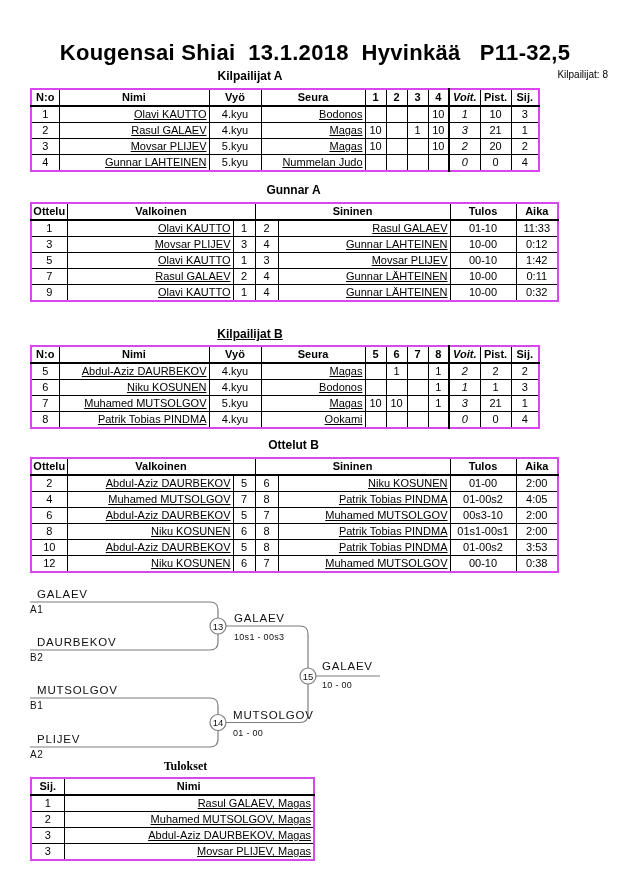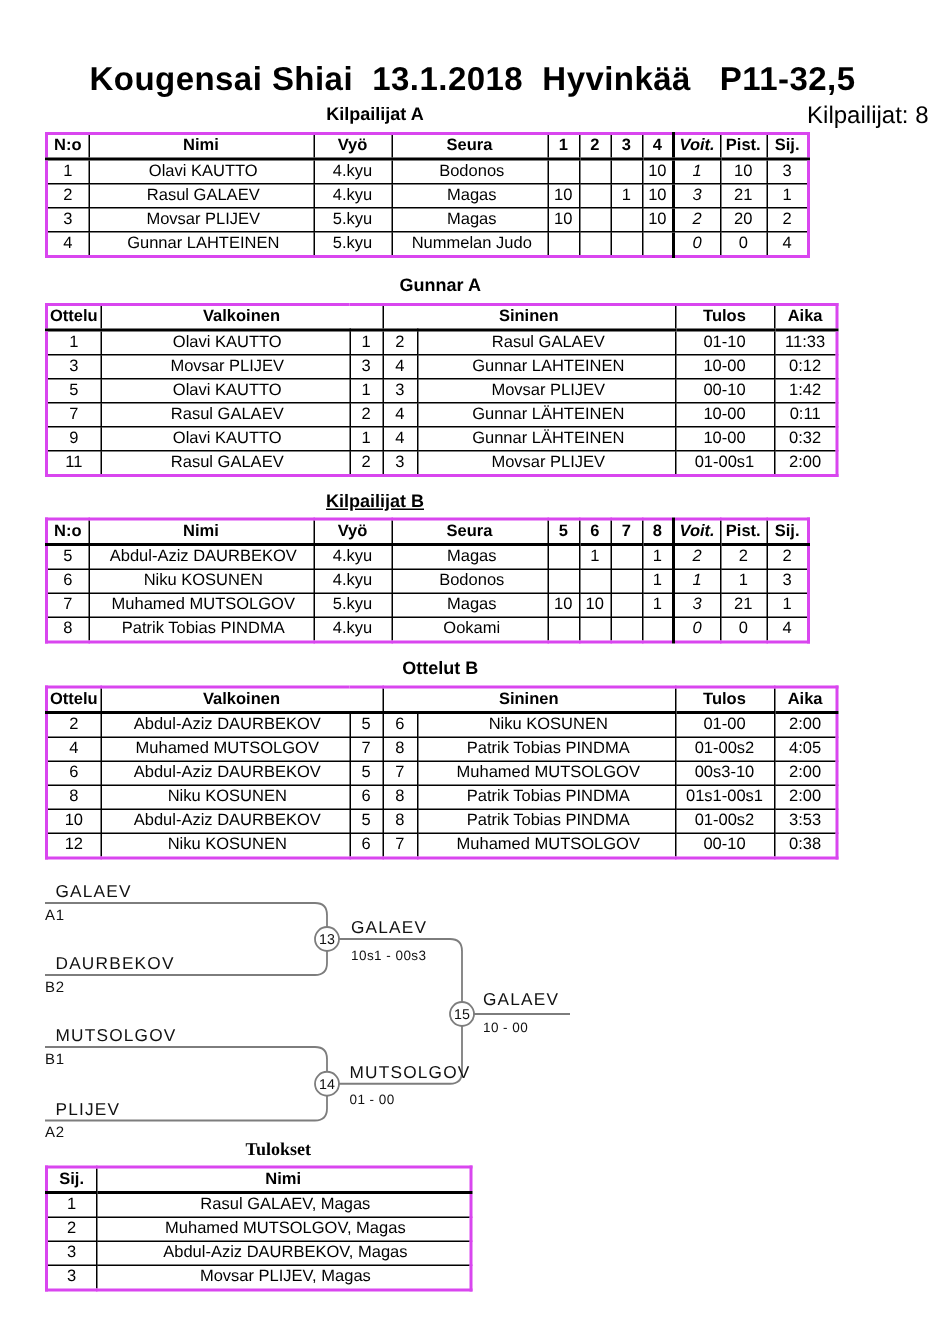--- a/index.html
+++ b/index.html
@@ -5,32 +5,32 @@
   html,body { margin:0; padding:0; background:#fff; }
   .page {
     position:relative; width:630px; height:891px; background:#fff;
     font-family:"Liberation Sans", sans-serif; color:#000; overflow:hidden;padding-left:20px;
   }
   .doc-title {
     position:absolute; top:40px; left:0; width:630px; text-align:center;
     font-size:22px; font-weight:bold; white-space:pre; letter-spacing:.3px;
   }
   .section-title { position:absolute; font-size:12px; font-weight:bold; text-align:center; }
-  .count-label { position:absolute; top:69px; right:31px; font-size:16px; }
+  .count-label { position:absolute; top:69px; right:42px; font-size:10px; }
 
   table.tbl {
     position:absolute; border-collapse:collapse; table-layout:fixed;
     font-size:11px; background:#fff; border:2px solid #d946ef;
   }
   .tbl th, .tbl td {
     border:1px solid #000; height:15px; line-height:15px;
     padding:0 2px; white-space:nowrap; overflow:hidden; text-align:center;
   }
   .tbl th { font-weight:bold; border-bottom:2px solid #000; padding:0 1px; }
-  .tbl td.l { text-align:center; padding-left:5px; }
+  .tbl td.l { text-align:right; padding-left:5px;text-decoration:underline; }
   .thickL { border-left:2px solid #000 !important;font-style:italic; }
 
   #pool-a-title   { top:69px;  left:30px; width:440px; }
   #pool-a-table   { top:88px;  left:30px; }
   #matches-a-title{ top:183px; left:30px; width:527px; }
   #matches-a-table{ top:202px; left:30px; }
   #pool-b-title   { top:327px; left:30px; width:440px;text-decoration:underline; }
   #pool-b-table   { top:345px; left:30px; }
   #matches-b-title{ top:438px; left:30px; width:527px; }
   #matches-b-table{ top:457px; left:30px; }
@@ -198,29 +198,20 @@
         <td>0:11</td>
       </tr>
       <tr>
         <td>9</td>
         <td class="l">Olavi KAUTTO</td>
         <td>1</td>
         <td>4</td>
         <td class="l">Gunnar LÄHTEINEN</td>
         <td>10-00</td>
         <td>0:32</td>
-      </tr>
-      <tr>
-        <td>11</td>
-        <td class="l">Rasul GALAEV</td>
-        <td>2</td>
-        <td>3</td>
-        <td class="l">Movsar PLIJEV</td>
-        <td>01-00s1</td>
-        <td>2:00</td>
       </tr>
     </tbody>
   </table>
 
   <div class="section-title" id="pool-b-title">Kilpailijat B</div>
 
   <table class="tbl" id="pool-b-table">
     <colgroup>
         <col style="width:28px">
         <col style="width:150px">

